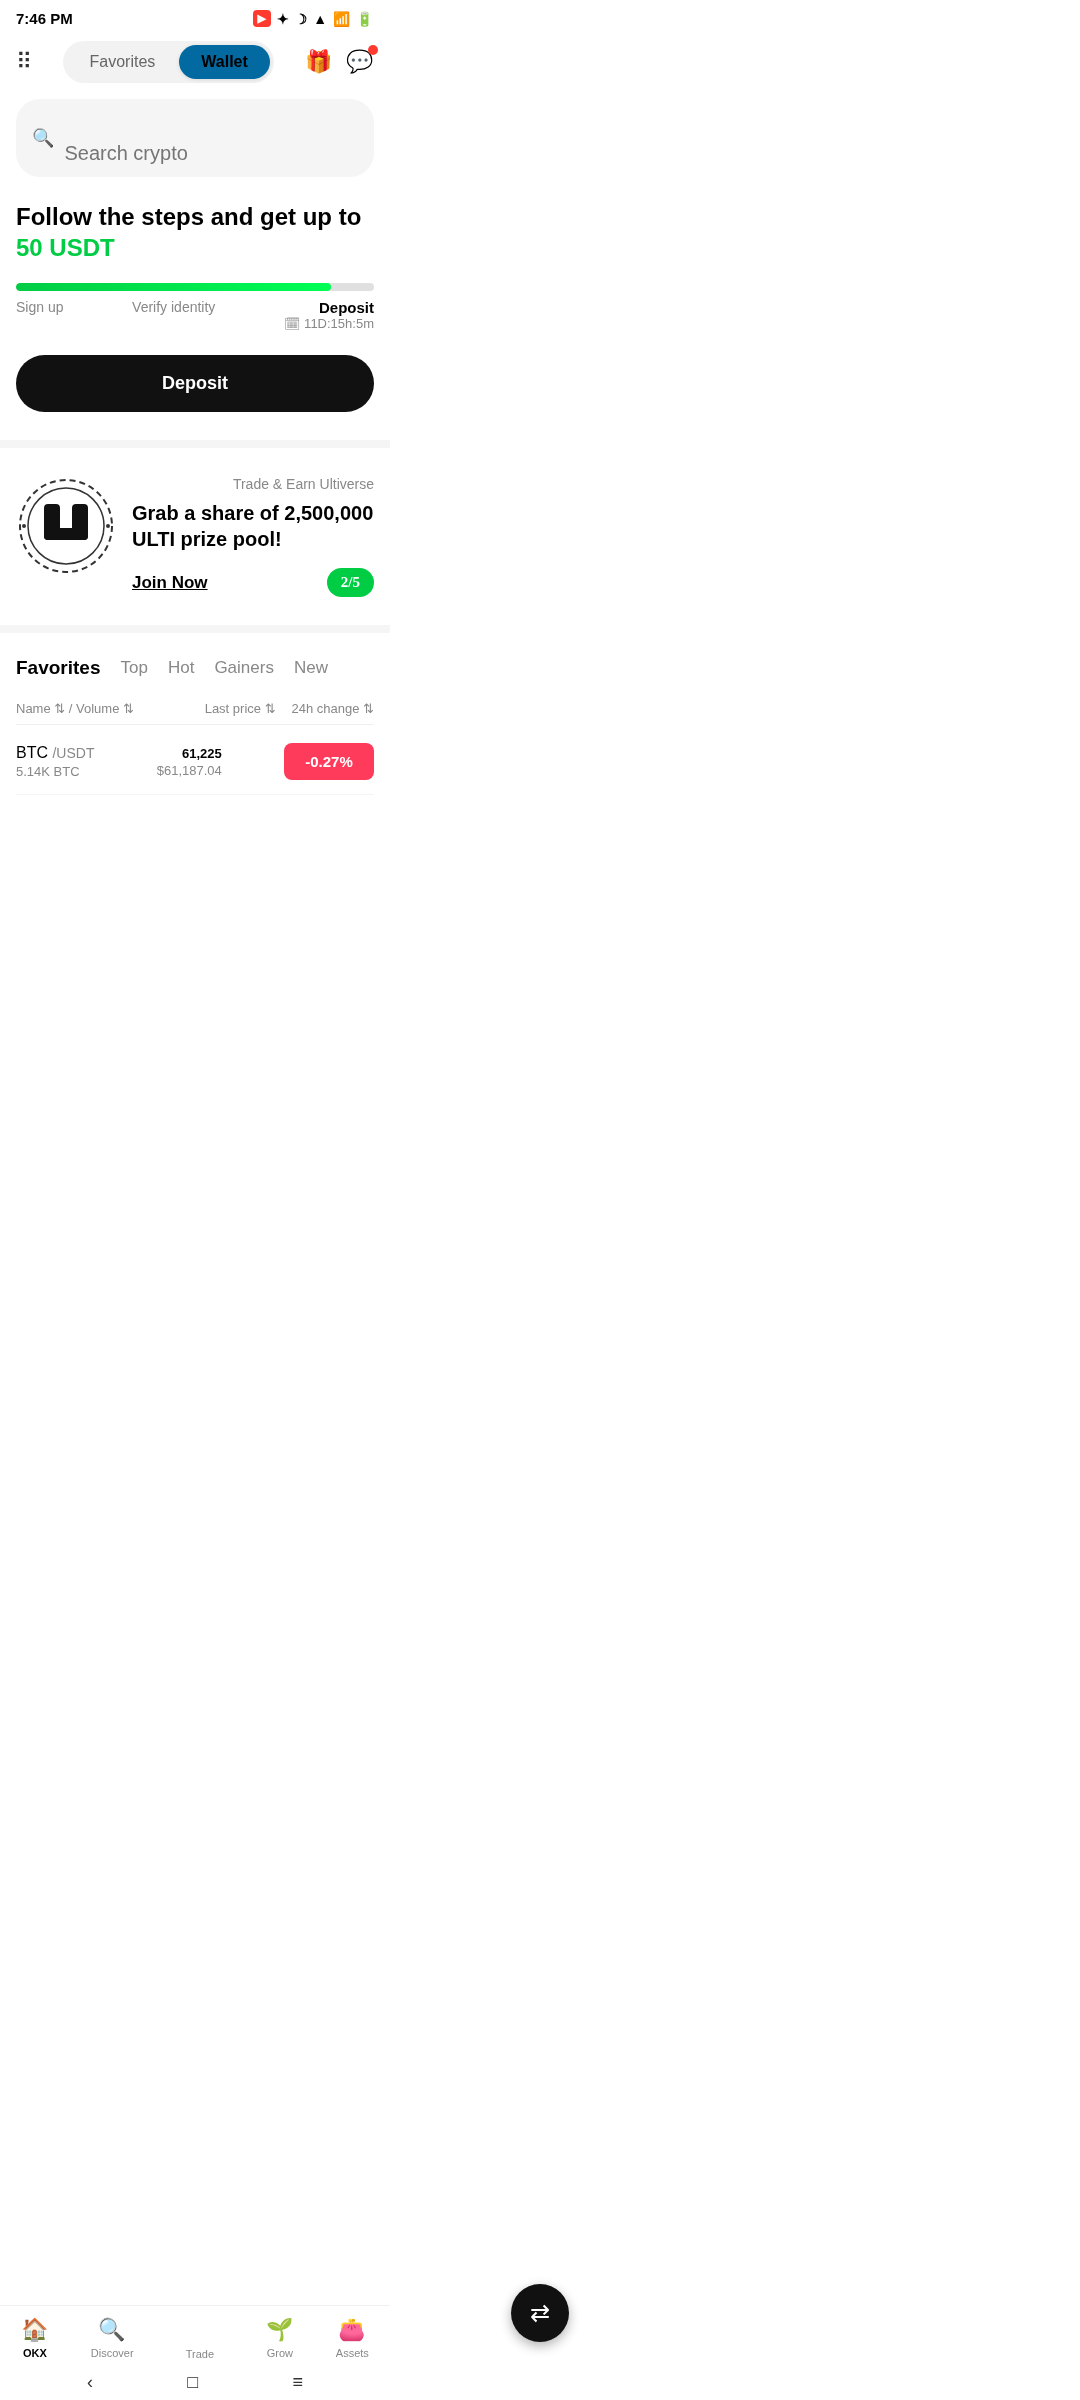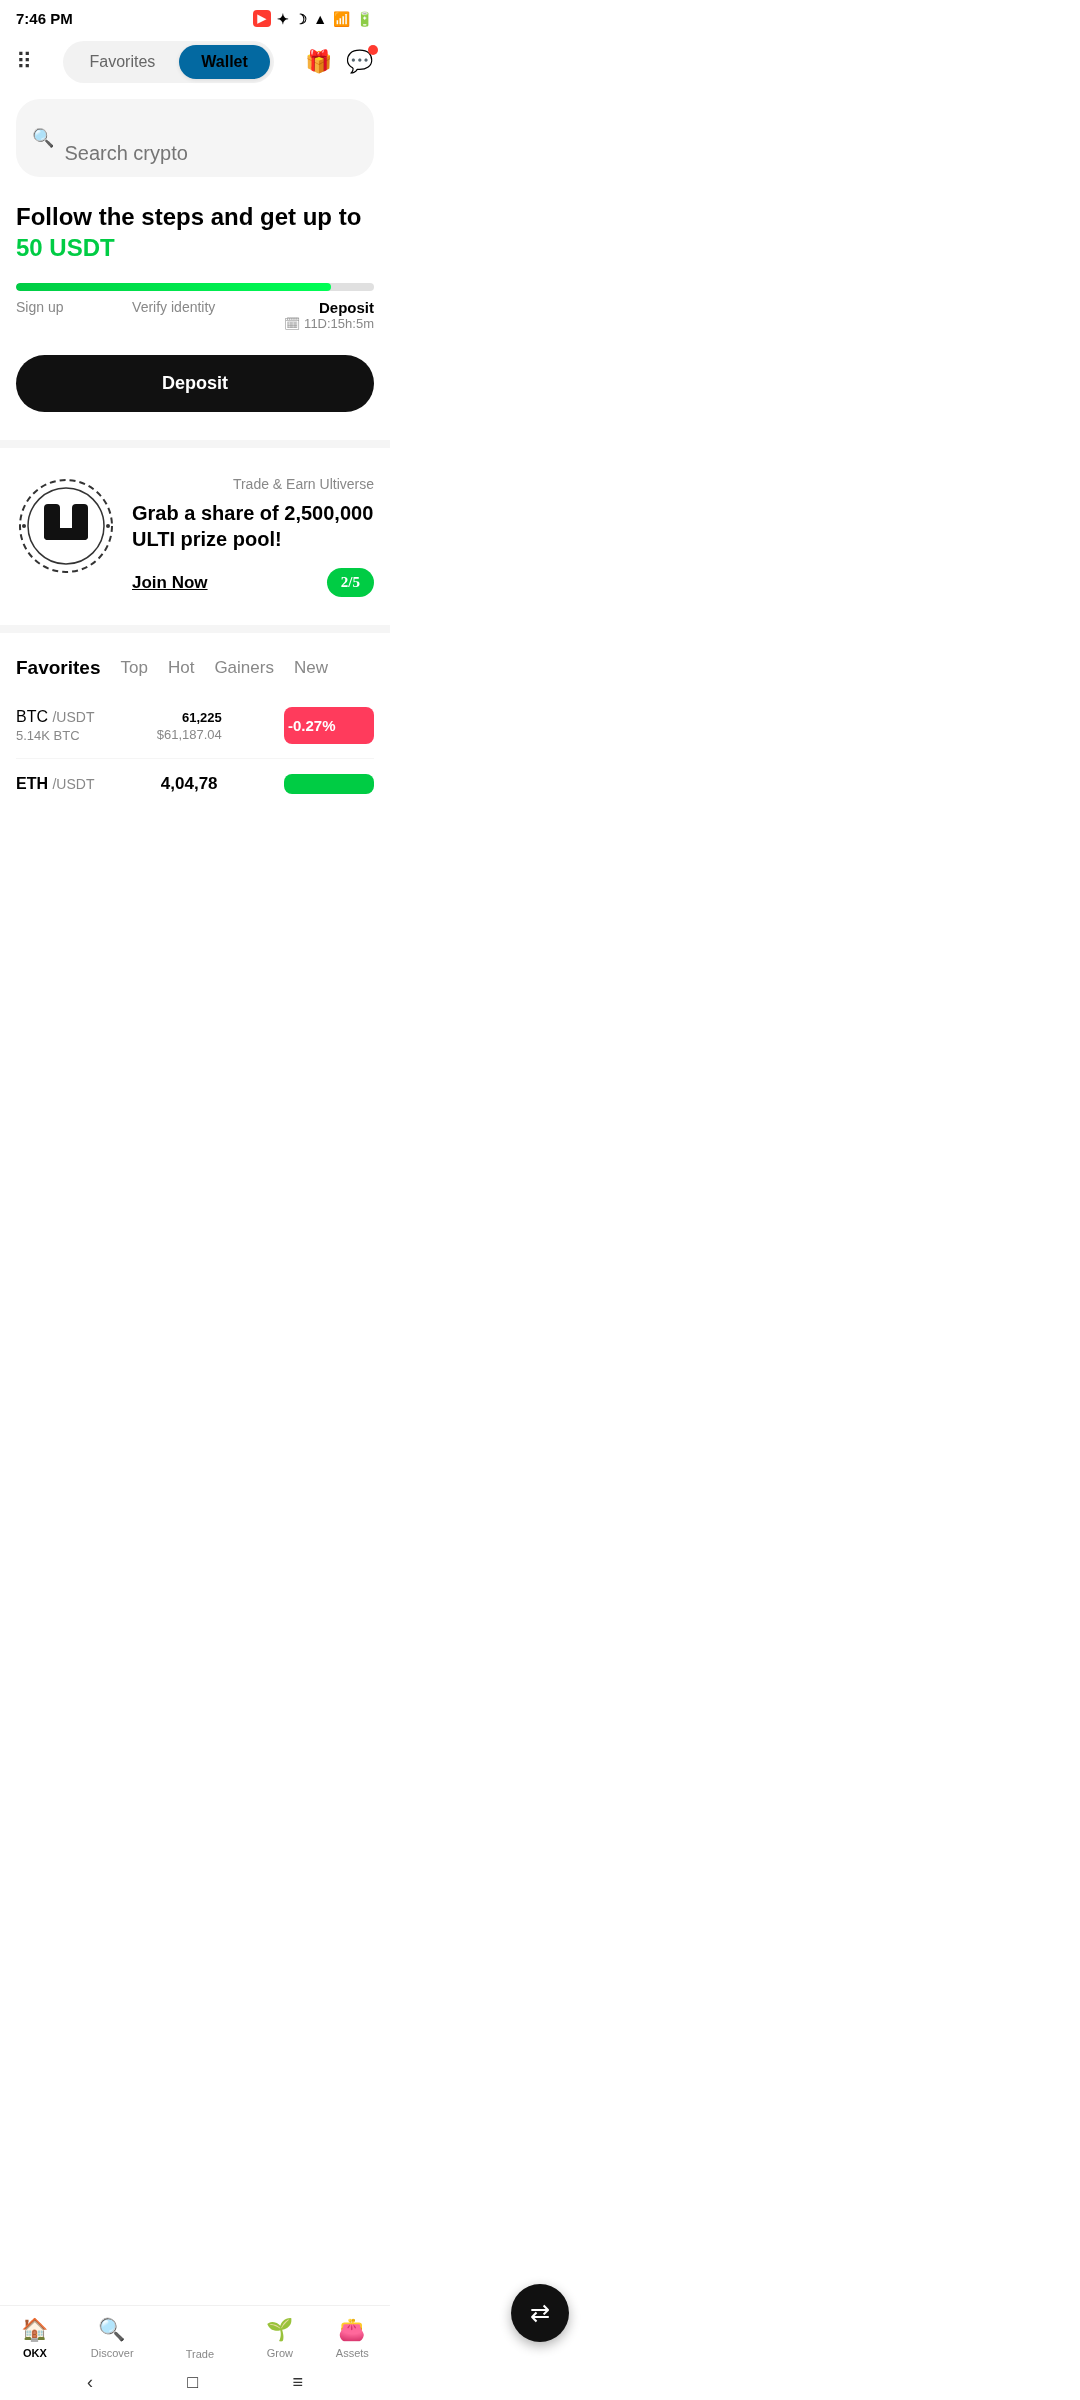--- a/index.html
+++ b/index.html
@@ -248,21 +248,21 @@
     .coin-volume { font-size: 13px; color: #888; margin-top: 2px; }
     .price-info { text-align: right; }
     .price-main { font-size: 13px; font-weight: 600; color: #000; }
     .price-usd { font-size: 13px; color: #888; margin-top: 2px; }
     .change-badge {
       padding: 10px 4px;
       border-radius: 8px;
       font-size: 15px;
       font-weight: 600;
       min-width: 90px;
-      text-align: left;
+      text-align: center;
     }
     .change-negative { background: #ff3b5c; color: #fff; }
     .change-positive { background: #00cc44; color: #fff; }
 
     
     .table-row-partial {
       display: flex;
       justify-content: space-between;
       align-items: center;
       padding: 14px 0;
@@ -418,48 +418,43 @@
 
 <div class="market-section">
   <div class="market-tabs">
     <span class="market-tab active">Favorites</span>
     <span class="market-tab">Top</span>
     <span class="market-tab">Hot</span>
     <span class="market-tab">Gainers</span>
     <span class="market-tab">New</span>
   </div>
 
+  <div class="table-header">
+    <span class="table-header-left">Name ⇅ / Volume ⇅</span>
+    <div class="table-header-right">
+      <span>Last price ⇅</span>
+      <span>24h change ⇅</span>
+    </div>
+  </div>
 
   <div class="table-row">
     <div class="coin-info">
       <div>
         <span class="coin-base">BTC</span>
         <span class="coin-quote"> /USDT</span>
       </div>
       <div class="coin-volume">5.14K BTC</div>
     </div>
     <div class="price-info">
       <div class="price-main">61,225</div>
       <div class="price-usd">$61,187.04</div>
     </div>
     <div class="change-badge change-negative">-0.27%</div>
   </div>
 
-  <div class="table-row-partial" style="overflow:hidden;">
-    <div class="coin-info">
-      <div>
-        <span class="coin-base" style="font-size:16px;font-weight:700;">ETH</span>
-        <span class="coin-quote"> /USDT</span>
-      </div>
-    </div>
-    <div class="price-info">
-      <div style="font-size:17px;font-weight:600;color:#000;">4,04,78</div>
-    </div>
-    <div class="change-badge change-positive" style="min-width:90px;"></div>
-  </div>
 </div>
 
 <div class="trade-fab">
   <span class="trade-fab-icon">⇄</span>
 </div>
 
 <div class="bottom-nav">
   <div class="nav-item">
     <span class="nav-icon active">🏠</span>
     <span class="nav-label active">OKX</span>

